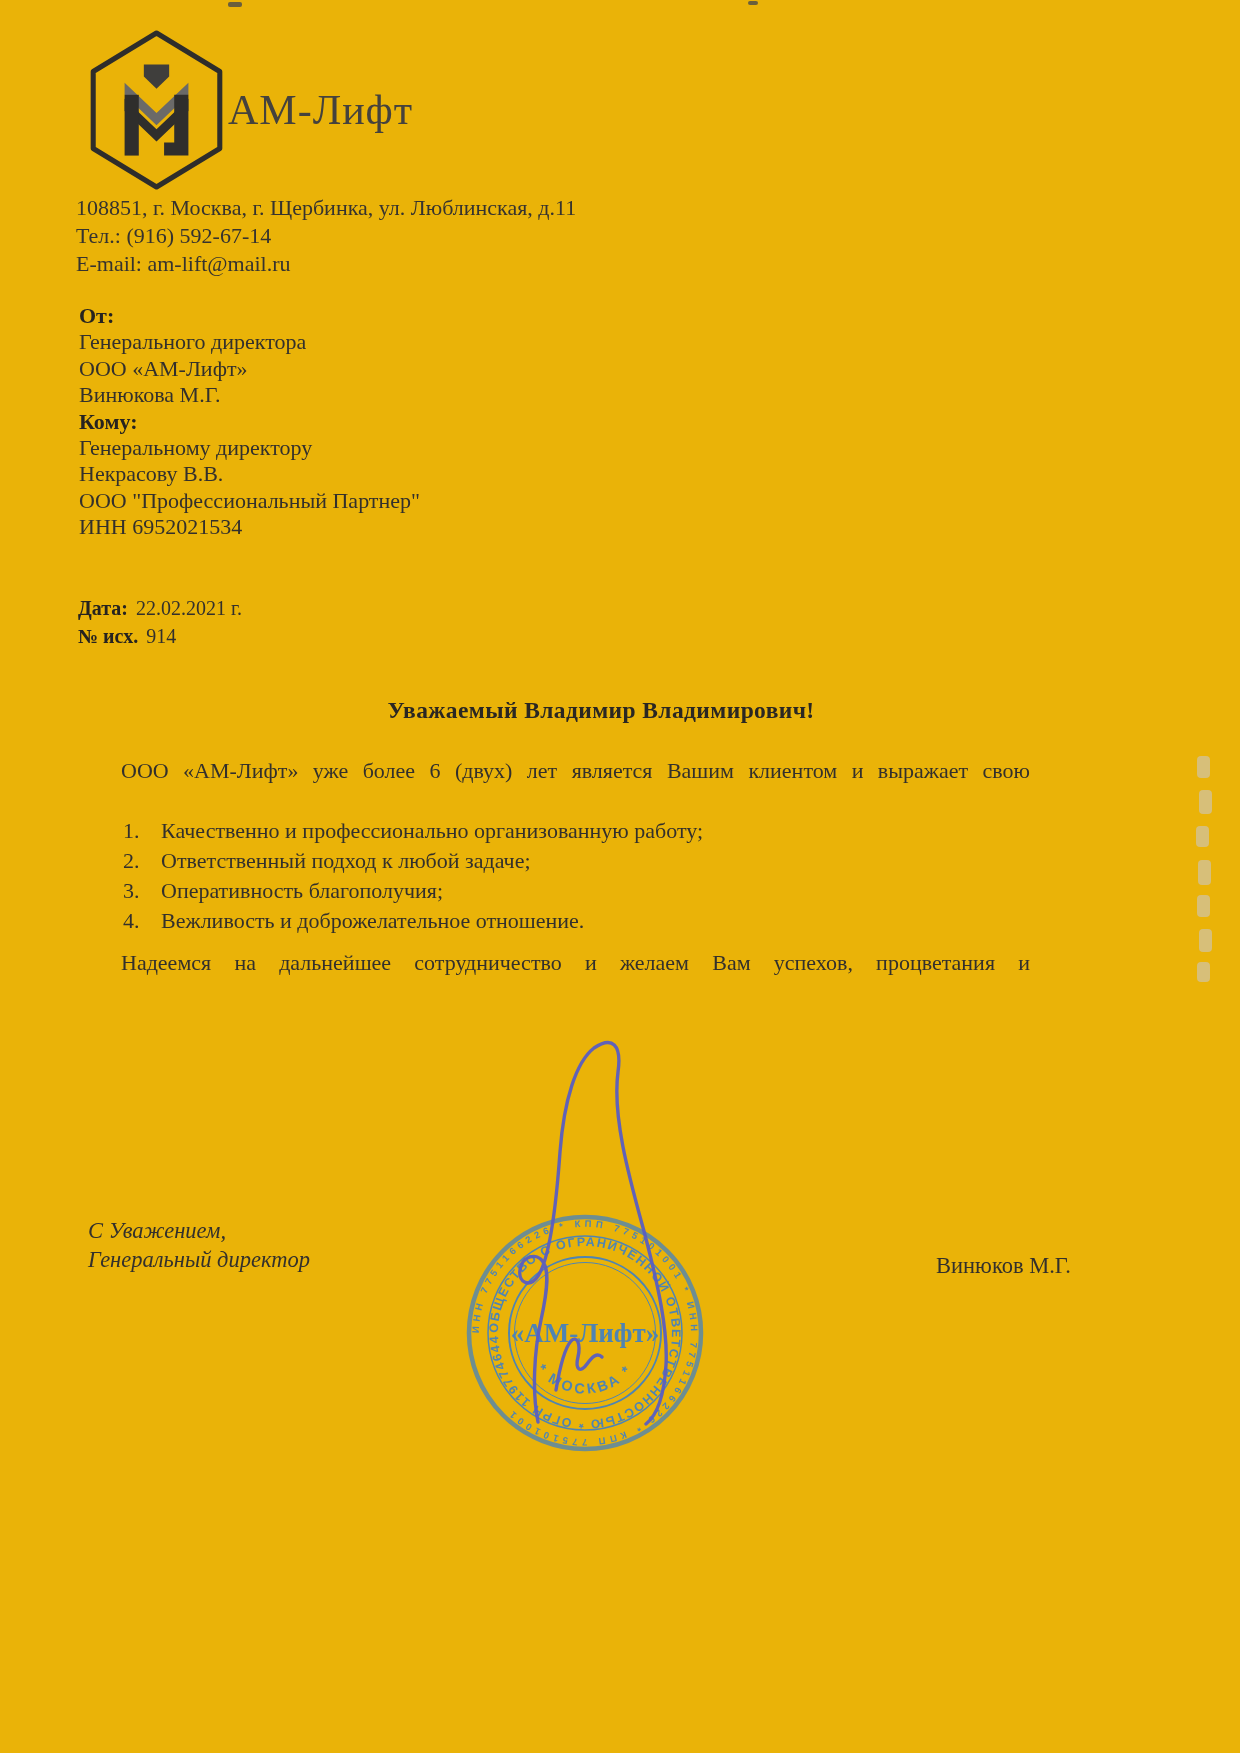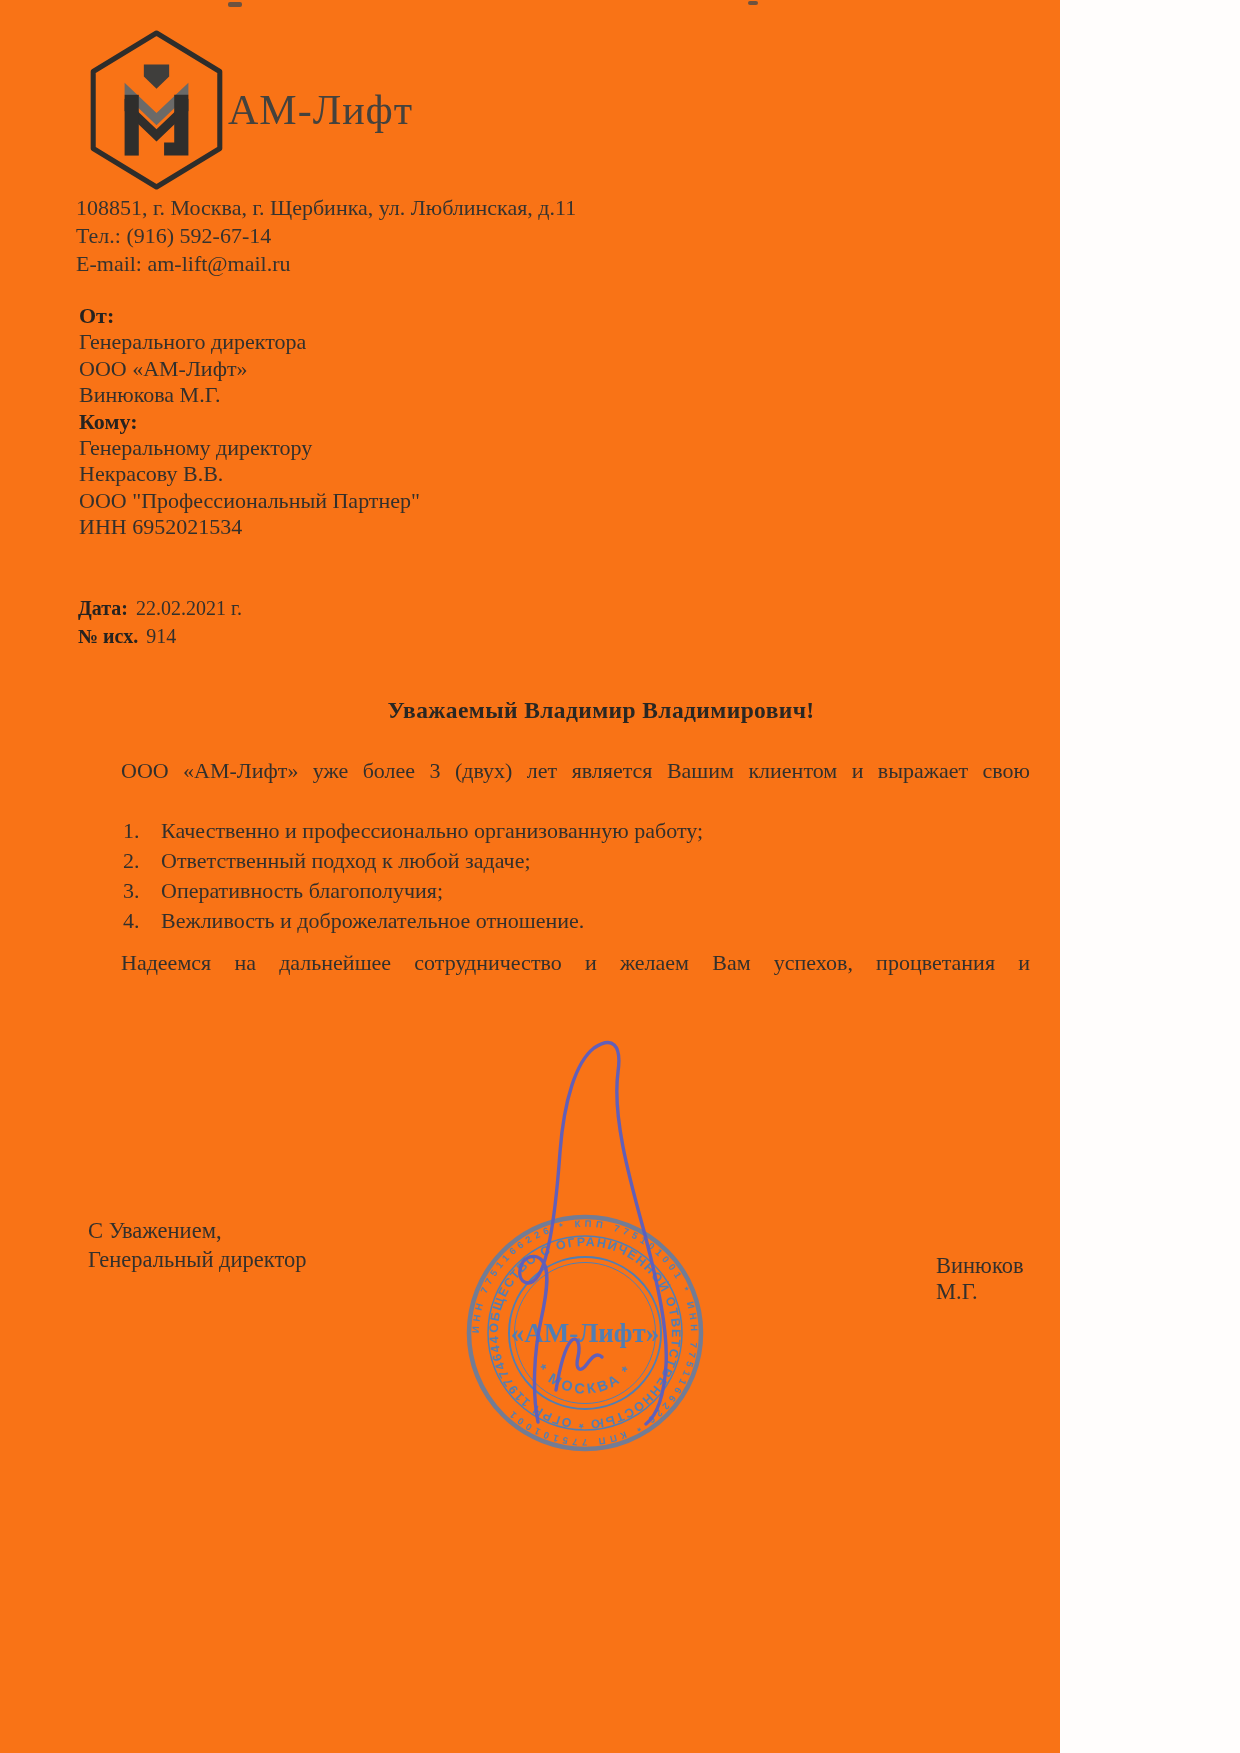--- a/index.html
+++ b/index.html
@@ -1,17 +1,17 @@
 <!DOCTYPE html>
 <html><head>
 <meta charset="utf-8">
 <style>
   html,body{margin:0;padding:0;background:#fffdfc;}
   .page{
-    position:relative;width:1060px;height:1753px;background:#f97316;overflow:hidden;
+    position:relative;width:1240px;height:1753px;background:#eab308;overflow:hidden;
     font-family:"Liberation Serif","DejaVu Serif",serif;color:#33302c;
   }
   
   .logo-hex{position:absolute;left:88px;top:30px;width:137px;height:160px;}
   .logo-name{position:absolute;left:228px;top:86px;font-size:42px;letter-spacing:1px;color:#45423d;}
   .address{position:absolute;left:76px;top:194px;font-size:22px;line-height:28px;color:#36332f;}
   
   .fromto{position:absolute;left:79px;top:303px;font-size:22px;line-height:26.4px;}
   .bold{font-weight:bold;color:#262320;}
   
@@ -21,21 +21,21 @@
   .salutation{position:absolute;left:62px;top:697px;width:1078px;text-align:center;
     font-weight:bold;font-size:23.5px;letter-spacing:.4px;color:#2a2723;}
   .para{position:absolute;left:57px;width:973px;font-size:22px;line-height:30px;}
   .para1{top:756px;} .para2{top:948px;}
   .jline{text-align:justify;text-align-last:justify;text-indent:64px;white-space:normal;}
   .list{position:absolute;left:57px;top:818px;font-size:22px;width:973px;}
   .li{position:relative;height:30px;}
   .li .num{position:absolute;left:66px;}
   .li .txt{position:absolute;left:104px;white-space:nowrap;}
   
-  .signoff{position:absolute;left:88px;top:1216px;font-size:22.5px;line-height:29px;}
+  .signoff{position:absolute;left:88px;top:1216px;font-size:22.5px;line-height:29px;font-style:italic;}
   .signer{position:absolute;left:936px;top:1253px;font-size:22.5px;}
   
   .stamp{position:absolute;left:455px;top:1203px;width:260px;height:260px;opacity:.9;}
   .stamp text{fill:#3f80c5;}
   .ring-tiny{font-family:"Liberation Sans","DejaVu Sans",sans-serif;font-size:9.5px;letter-spacing:4.2px;font-weight:600;}
   .ring-main{font-family:"Liberation Sans","DejaVu Sans",sans-serif;font-size:12.5px;letter-spacing:1.6px;font-weight:700;}
   .stamp-center{font-family:"Liberation Serif","DejaVu Serif",serif;font-size:27px;font-weight:700;}
   .stamp-city{font-family:"Liberation Sans","DejaVu Sans",sans-serif;font-size:14.5px;letter-spacing:3px;font-weight:700;}
   .signature{position:absolute;left:470px;top:1015px;width:260px;height:430px;}
   
@@ -80,21 +80,21 @@
       <span class="bold lbl">Дата:</span><span>22.02.2021 г.</span>
     </div>
     <div>
       <span class="bold lbl">№ исх.</span><span>914</span>
     </div>
   </div>
 
   <div class="salutation">Уважаемый Владимир Владимирович!</div>
 
   <div class="para para1">
-    <div class="jline">ООО «АМ-Лифт» уже более 3 (двух) лет является Вашим клиентом и выражает свою</div>
+    <div class="jline">ООО «АМ-Лифт» уже более 6 (двух) лет является Вашим клиентом и выражает свою</div>
   </div>
 
   <div class="list">
     <div class="li">
       <span class="num">1.</span>
       <span class="txt">Качественно и профессионально организованную работу;</span>
     </div>
     <div class="li">
       <span class="num">2.</span>
       <span class="txt">Ответственный подход к любой задаче;</span>

